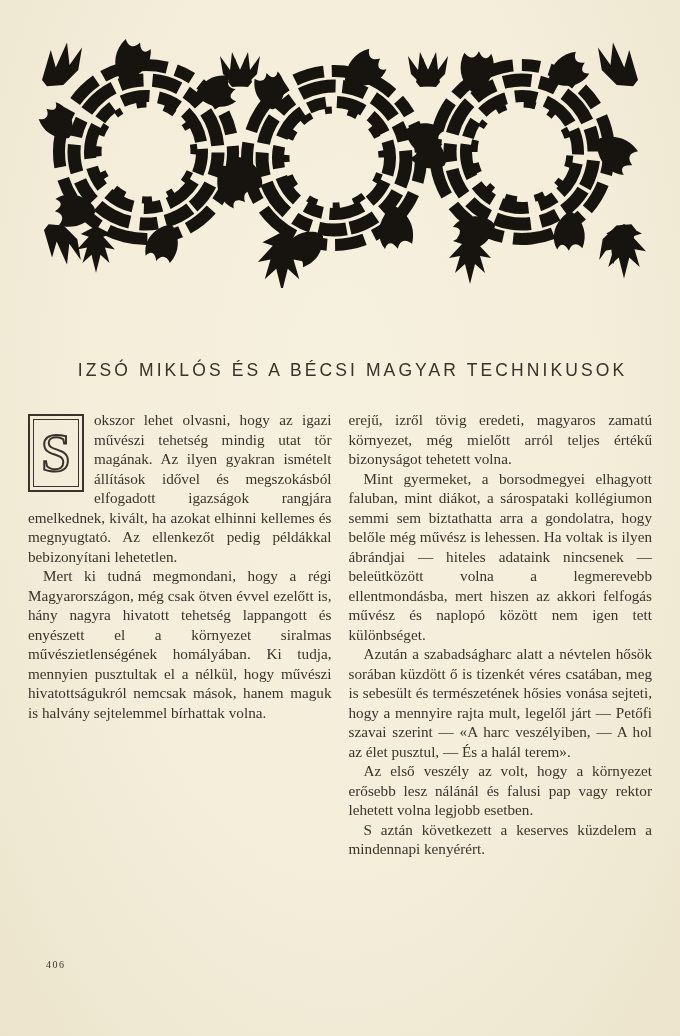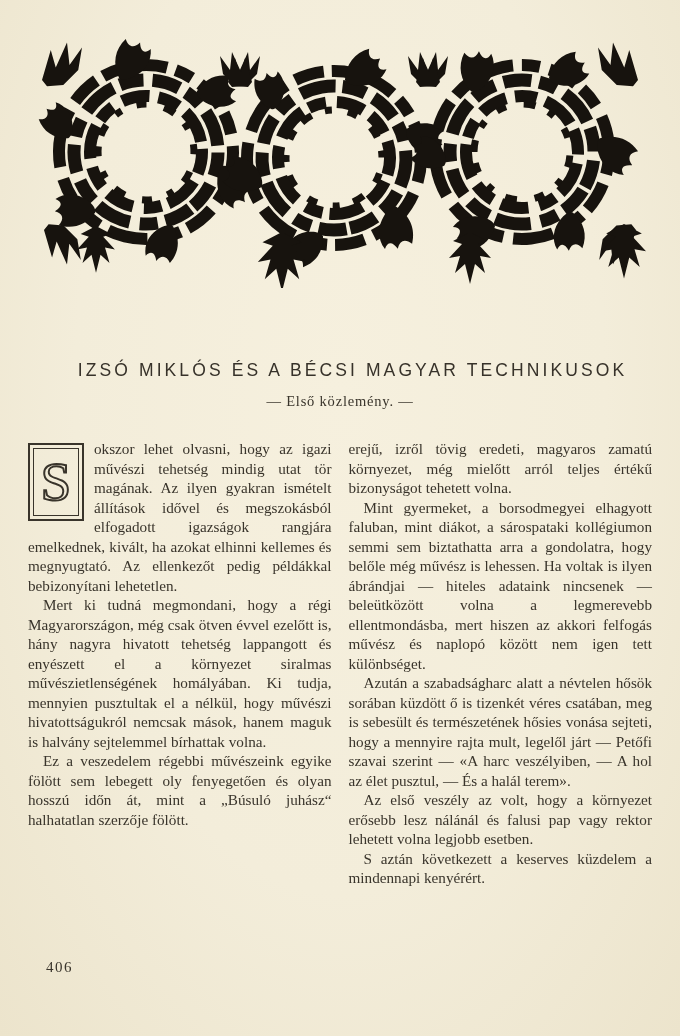--- a/index.html
+++ b/index.html
@@ -27,21 +27,21 @@
   .dropcap{
     float:left;width:56px;height:78px;box-sizing:border-box;
     border:2px solid #39342b;padding:3px;margin:4px 10px 1px 0;
     background:transparent;display:block;
   }
   .dropcap-inner{
     width:100%;height:100%;box-sizing:border-box;border:1px solid #39342b;
     display:flex;align-items:center;justify-content:center;
   }
   .dropcap-inner svg{display:block;width:42px;height:62px;}
-  .page-number{position:absolute;left:46px;top:959px;font-size:15px;letter-spacing:1.5px;color:#39342b;font-family:Liberation Serif, serif;}
+  .page-number{position:absolute;left:46px;top:959px;font-size:10px;letter-spacing:1.5px;color:#39342b;font-family:Liberation Serif, serif;}
 </style>
 </head>
 <body>
 
 <div class="page">
 
   <div class="ornament">
     <svg viewBox="0 0 612 252" fill="#17130e" xmlns="http://www.w3.org/2000/svg">
       <defs>
         <path id="lf" d="M0 0 C12 -7 25 -6 35 3 C28 6 27 11 33 16 C25 17 23 21 28 26 C17 28 7 22 2 13 C-1 8 -2 3 0 0 Z"></path>
@@ -76,37 +76,35 @@
       <use href="#sp" transform="translate(602 194) scale(-1.15 -1.15)"></use>
 
       <use href="#pd" transform="translate(62 190) scale(0.9)"></use>
       <use href="#pd" transform="translate(248 196) scale(1.15)"></use>
       <use href="#pd" transform="translate(436 196)"></use>
       <use href="#pd" transform="translate(590 188) scale(1.05)"></use>
     </svg>
   </div>
 
   <h1 class="title">IZSÓ MIKLÓS ÉS A BÉCSI MAGYAR TECHNIKUSOK</h1>
-  <div class="subtitle">— Első közlemény. —</div>
 
   <div class="columns">
 
     <div class="col">
       <p class="first">
         <span class="dropcap">
           <span class="dropcap-inner">
             <svg viewBox="0 0 44 62">
               <text x="22" y="50" text-anchor="middle" font-family="Liberation Serif, serif" font-size="58" fill="none" stroke="#39342b" stroke-width="2.1">S</text>
             </svg>
           </span>
         </span>
         <span>okszor lehet olvasni, hogy az igazi művészi tehetség mindig utat tör magának. Az ilyen gyakran ismételt állítások idővel és megszokásból elfogadott igazságok rangjára emelkednek, kivált, ha azokat elhinni kellemes és megnyugtató. Az ellenkezőt pedig példákkal bebizonyítani lehetetlen.</span>
       </p>
       <p>Mert ki tudná megmondani, hogy a régi Magyarországon, még csak ötven évvel ezelőtt is, hány nagyra hivatott tehetség lappangott és enyészett el a környezet siralmas művészietlenségének homályában. Ki tudja, mennyien pusztultak el a nélkül, hogy művészi hivatottságukról nemcsak mások, hanem maguk is halvány sejtelemmel bírhattak volna.</p>
-      <p>Ez a veszedelem régebbi művészeink egyike fölött sem lebegett oly fenyegetően és olyan hosszú időn át, mint a „Búsuló juhász“ halhatatlan szerzője fölött.</p>
     </div>
 
     <div class="col">
       <p class="cont">erejű, izről tövig eredeti, magyaros zamatú környezet, még mielőtt arról teljes értékű bizonyságot tehetett volna.</p>
       <p>Mint gyermeket, a borsodmegyei elhagyott faluban, mint diákot, a sárospataki kollégiumon semmi sem biztathatta arra a gondolatra, hogy belőle még művész is lehessen. Ha voltak is ilyen ábrándjai — hiteles adataink nincsenek — beleütközött volna a legmerevebb ellentmondásba, mert hiszen az akkori felfogás művész és naplopó között nem igen tett különbséget.</p>
       <p>Azután a szabadságharc alatt a névtelen hősök sorában küzdött ő is tizenkét véres csatában, meg is sebesült és természetének hősies vonása sejteti, hogy a mennyire rajta mult, legelől járt — Petőfi szavai szerint — «A harc veszélyiben, — A hol az élet pusztul, — És a halál terem».</p>
       <p>Az első veszély az volt, hogy a környezet erősebb lesz nálánál és falusi pap vagy rektor lehetett volna legjobb esetben.</p>
       <p>S aztán következett a keserves küzdelem a mindennapi kenyérért.</p>
     </div>
 

